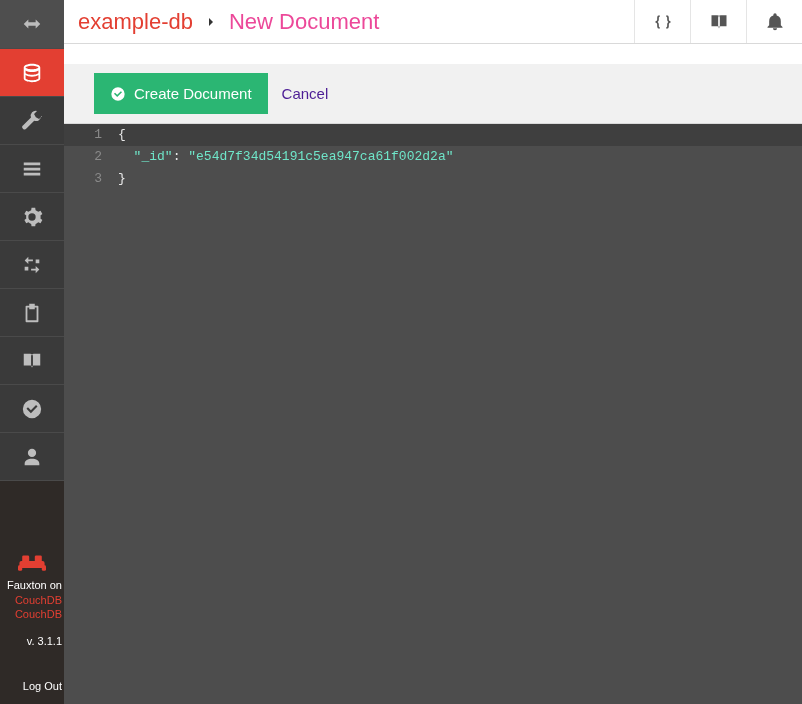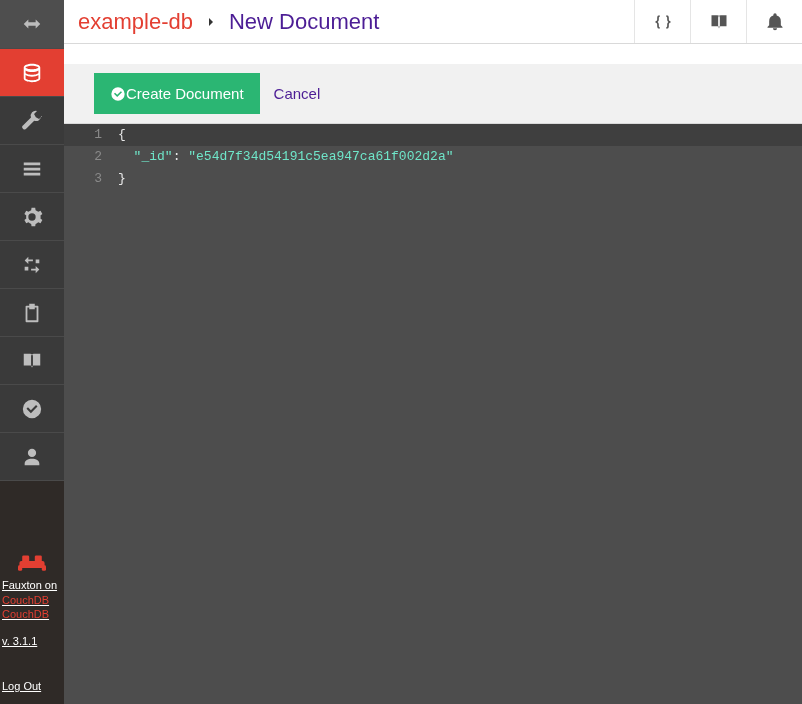--- a/index.html
+++ b/index.html
@@ -12,56 +12,56 @@
   }
   .nav-item {
     width: 64px; height: 48px; display: flex; align-items: center; justify-content: center;
     color: #bdbdbd; border-top: 1px solid #4a4a4a; cursor: pointer; background: #3a3a3a;
   }
   .nav-item:first-child { border-top: none; background: #4e4e4e; }
   .nav-item.active { background: #e33f32; color: #fff; }
   .nav-item svg { width: 22px; height: 22px; fill: currentColor; }
   .nav-spacer { flex: 1; background: #2f2a27; border-top: 1px solid #4a4a4a; }
   .nav-footer {
-    background: #2f2a27; color: #fff; font-size: 11px; text-align: left;
-    padding: 8px 2px 10px; line-height: 1.35; text-decoration: underline;
+    background: #2f2a27; color: #fff; font-size: 11px; text-align: right;
+    padding: 8px 2px 10px; line-height: 1.35;
   }
   .nav-footer .couch-line1 { color: #e33f32; }
   .nav-footer .couch-line2 { color: #e33f32; }
   .nav-footer .ver { color: #fff; margin-top: 12px; }
   .nav-footer .logout { margin-top: 30px; color: #fff; cursor: pointer; }
   .couch-logo { width: 28px; height: 22px; margin: 10px auto 6px; display: block; }
 
   
   .header {
     position: absolute; left: 64px; top: 0; right: 0; height: 44px;
     display: flex; align-items: center; background: #fff;
     border-bottom: 1px solid #d9d9d9;
   }
   .breadcrumb { display: flex; align-items: center; padding-left: 14px; font-size: 22px; }
   .bc-db { color: #e33f32; font-weight: 500; cursor: pointer; }
   .bc-sep { margin: 0 12px; color: #333; display: inline-flex; }
   .bc-sep svg { width: 12px; height: 12px; fill: #333; }
-  .bc-title { color: #4c1d95; }
+  .bc-title { color: #ec4899; }
   .header-actions { margin-left: auto; display: flex; height: 100%; }
   .header-btn {
     width: 56px; height: 100%; display: flex; align-items: center; justify-content: center;
     border-left: 1px solid #e5e5e5; color: #555; cursor: pointer;
   }
   .header-btn svg { width: 20px; height: 20px; fill: currentColor; }
 
   
   .toolbar {
     position: absolute; left: 64px; top: 64px; right: 0; height: 60px;
     background: #f1f1f1; display: flex; align-items: center; padding-left: 30px;
     border-bottom: 1px solid #d9d9d9;
   }
   .btn-create {
     background: #2bb673; color: #fff; font-size: 15px; border: none;
-    padding: 12px 16px; display: inline-flex; align-items: center; 
+    padding: 12px 16px; display: inline-flex; align-items: center; gap: 8px;
     cursor: pointer;
   }
   .btn-create svg { width: 16px; height: 16px; fill: #fff; }
   .btn-cancel { margin-left: 14px; color: #4c1d95; font-size: 15px; cursor: pointer; }
 
   
   .editor-wrap {
     position: absolute; left: 64px; top: 124px; right: 0; bottom: 0;
     background: #4d4d4d; color: #ddd;
     font-family: "SFMono-Regular", Consolas, "Liberation Mono", Menlo, monospace;

